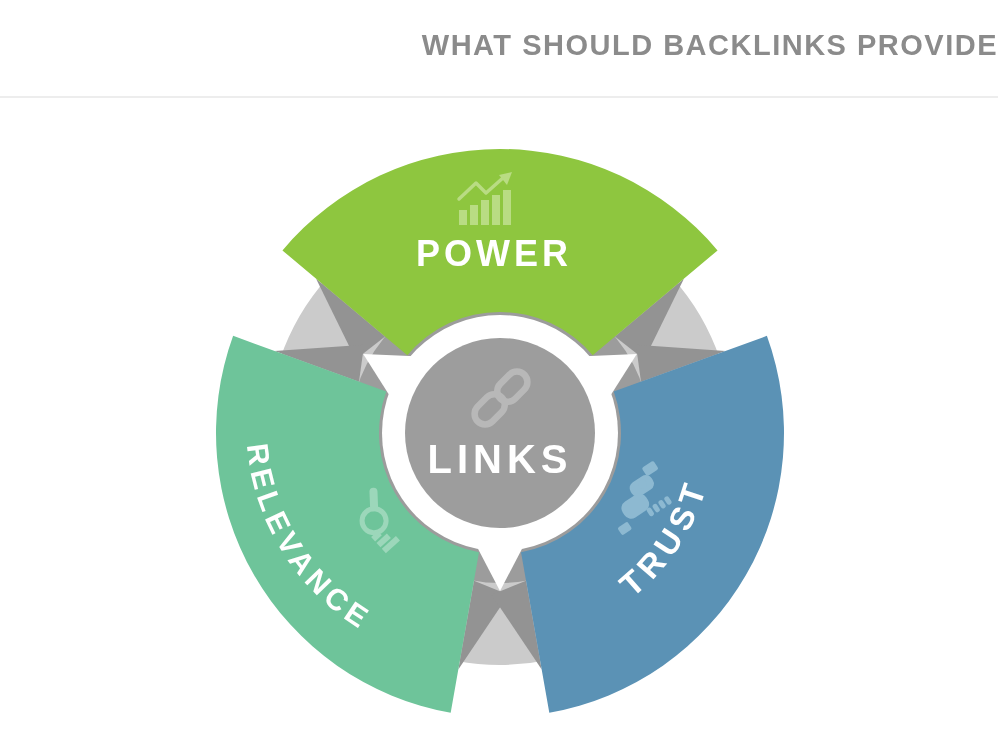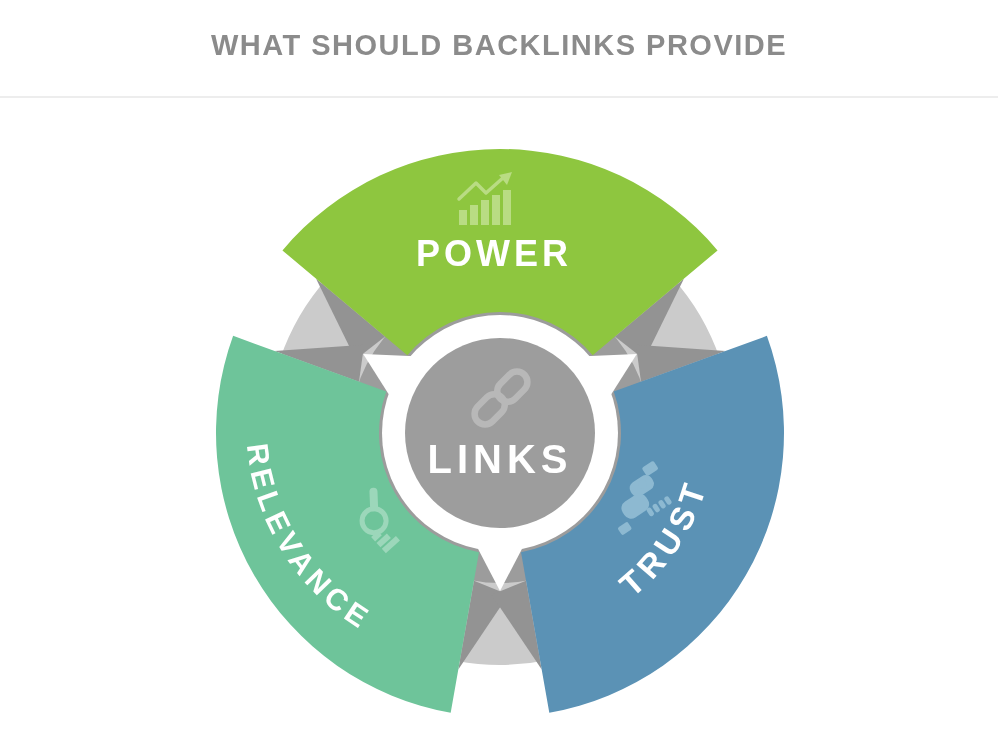--- a/index.html
+++ b/index.html
@@ -2,21 +2,21 @@
 <html><head>
 <meta charset="utf-8">
 <style>
   html,body{margin:0;padding:0;}
   body{
     width:998px;height:740px;position:relative;overflow:hidden;
     background:#ffffff;font-family:"Liberation Sans",sans-serif;
   }
   .page-title{
     position:absolute;top:29px;left:0;width:998px;
-    text-align:center;font-size:29px;font-weight:bold;
+    text-align:right;font-size:29px;font-weight:bold;
     letter-spacing:1.5px;color:#8b8b8b;margin:0;
   }
   .header-divider{
     position:absolute;top:96px;left:0;width:998px;height:2px;background:#ededed;
   }
   #diagram-svg{position:absolute;top:0;left:0;}
   .seg-label{font-family:"Liberation Sans",sans-serif;font-weight:bold;}
 </style>
 </head>
 <body>

